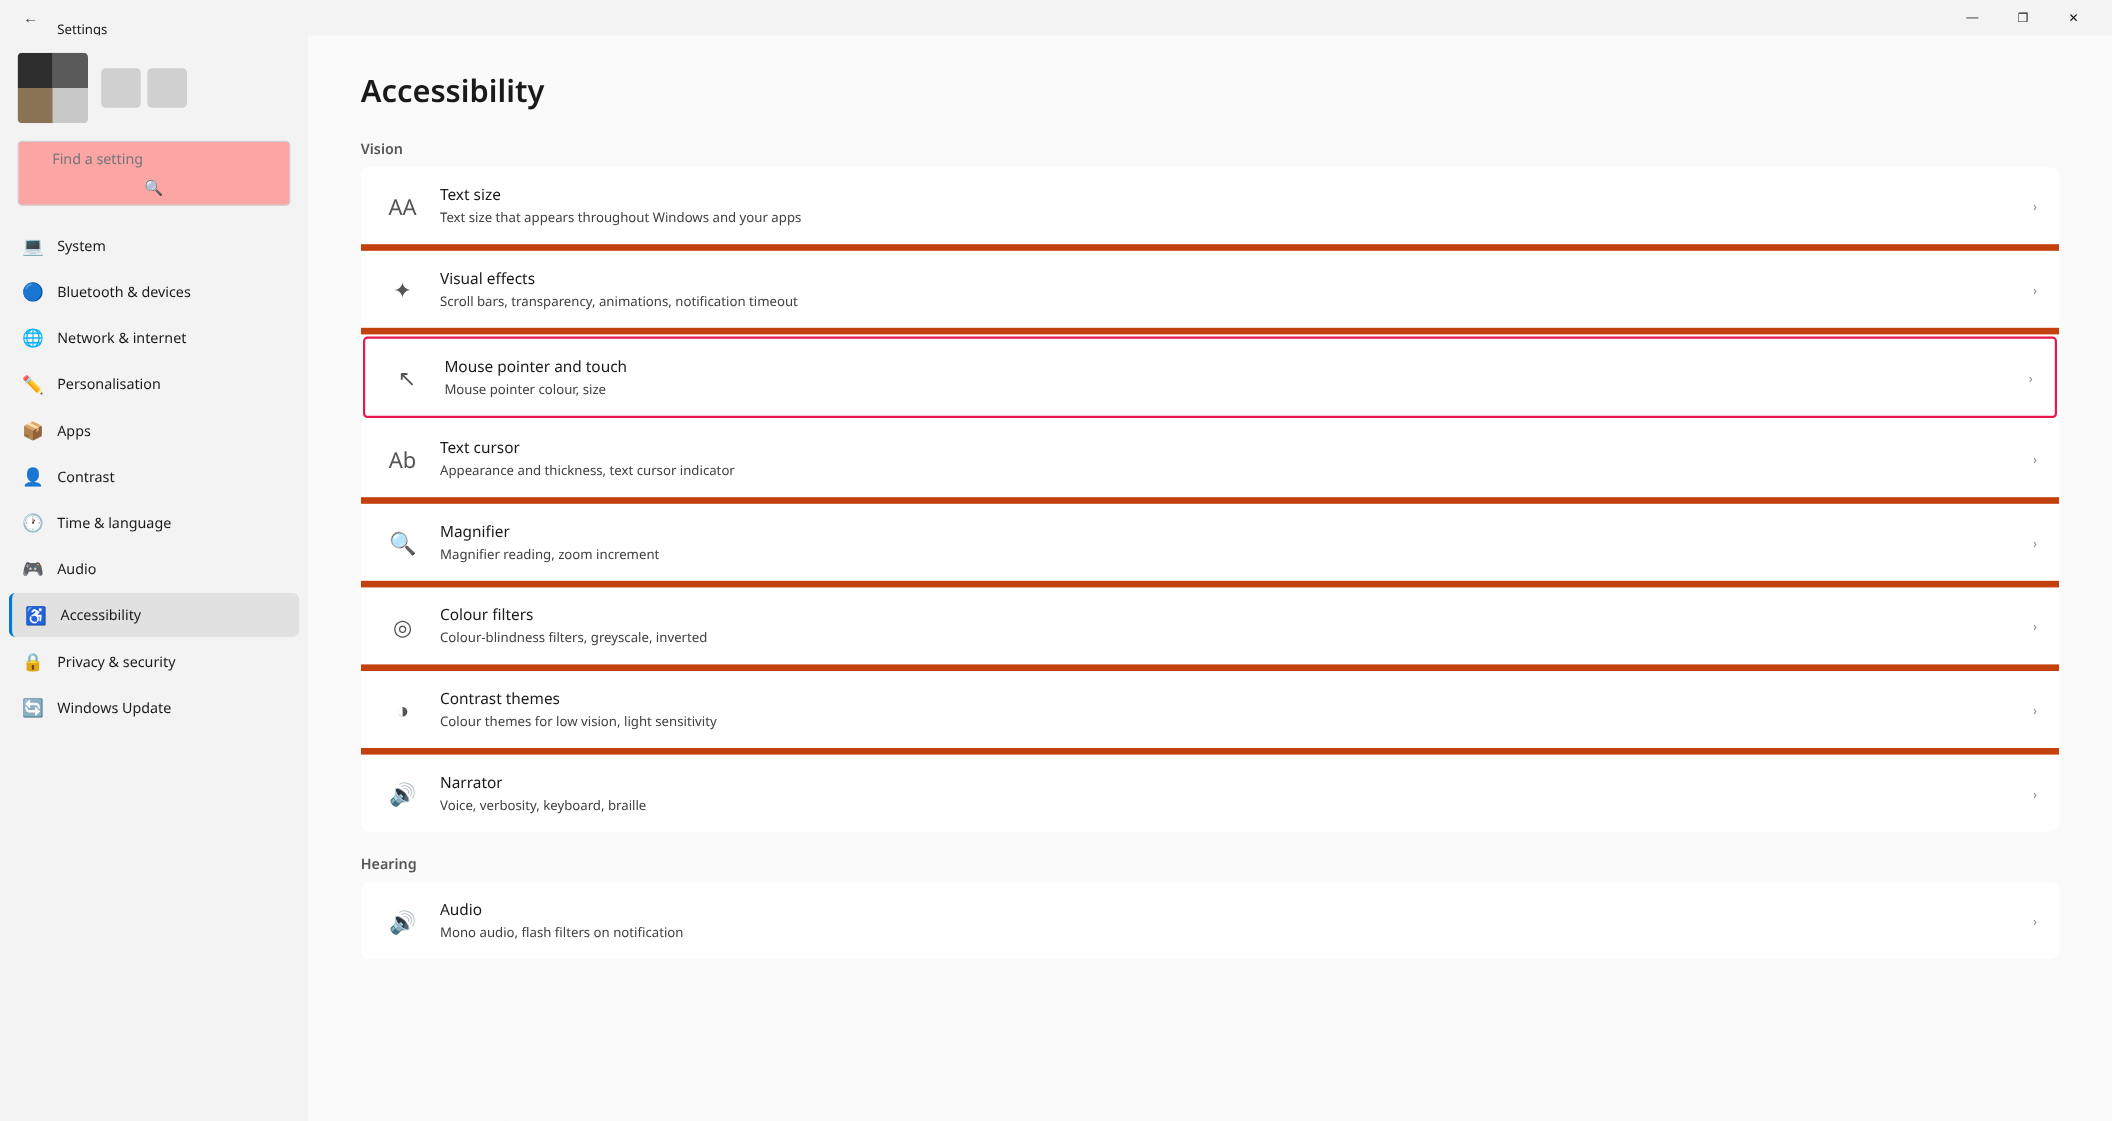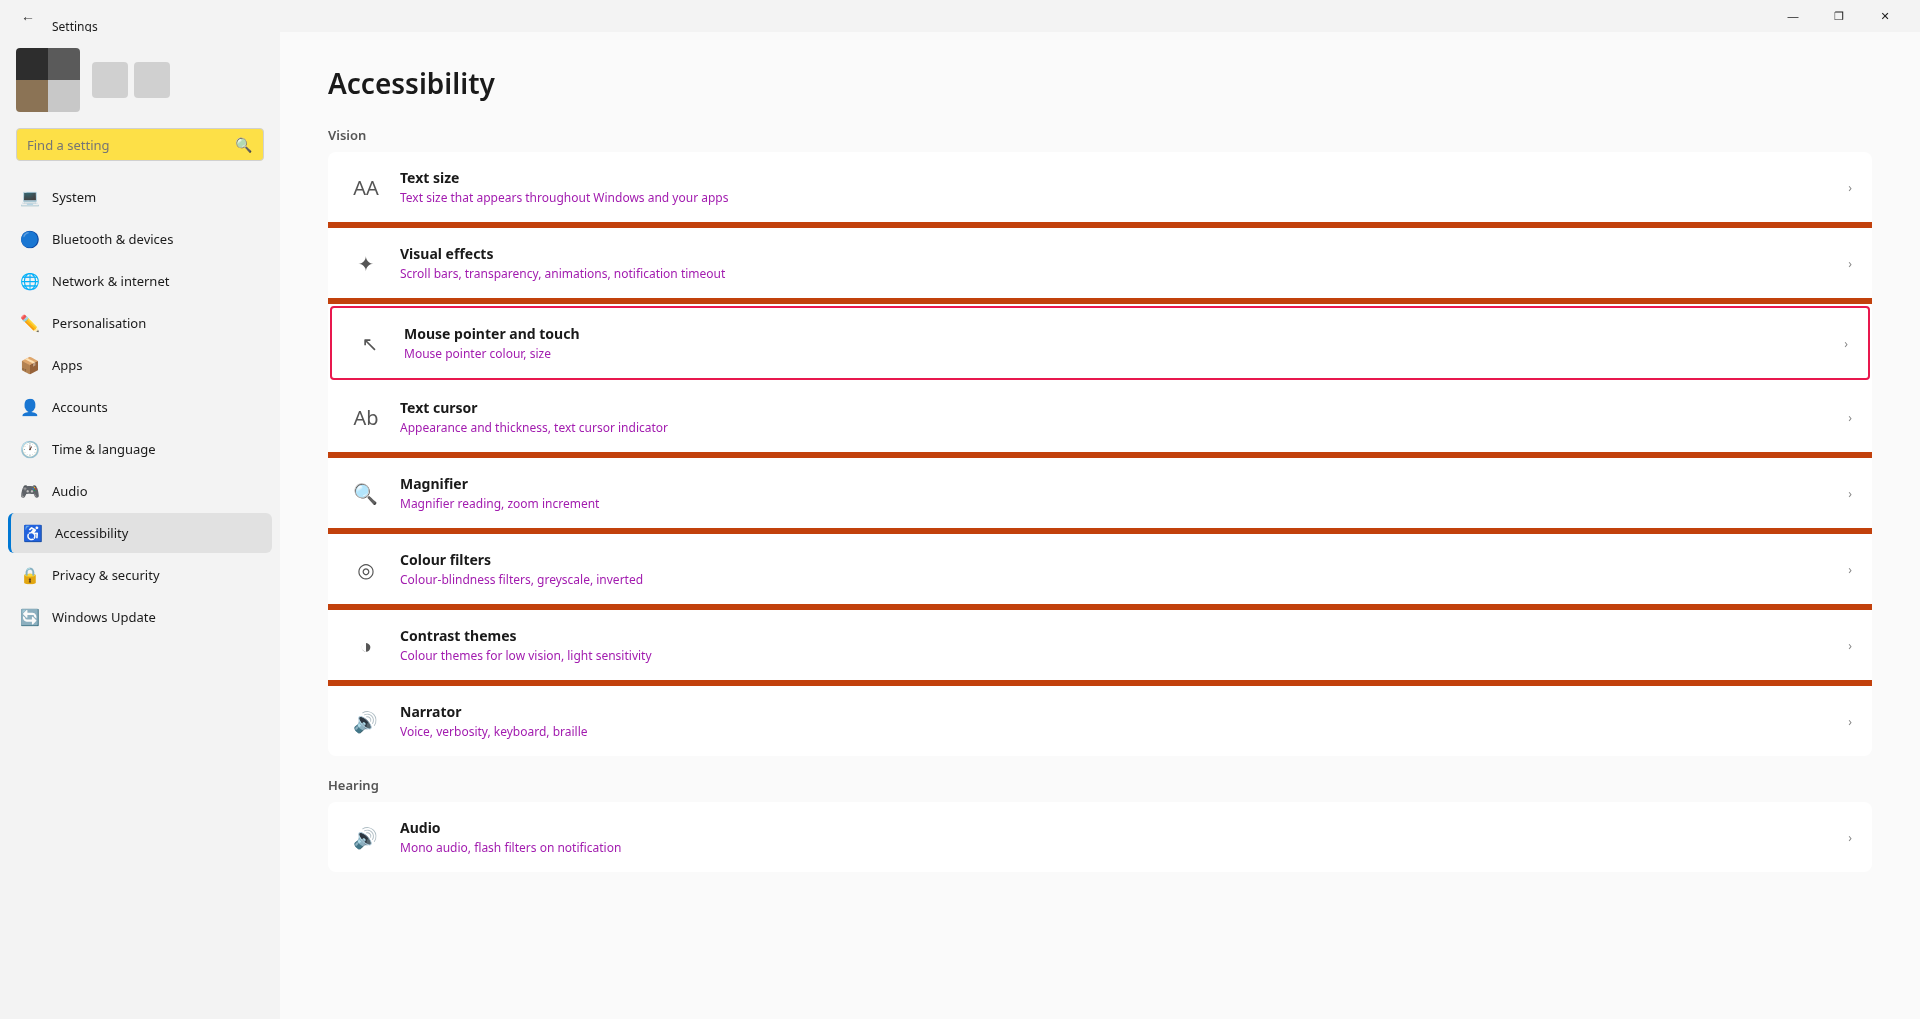--- a/index.html
+++ b/index.html
@@ -103,26 +103,27 @@
       background: #d0d0d0;
       border-radius: 4px;
     }
 
     .search-container {
       padding: 8px 16px 16px 16px;
     }
     .search-box {
       display: flex;
       align-items: center;
-      background: #fde047;
+      background: #fca5a5;
       border: 1px solid #d0d0d0;
       border-radius: 4px;
       padding: 6px 10px;
       gap: 8px;
       width: 100%;
+      flex-direction: column;
     }
     .search-input {
       border: none;
       outline: none;
       background: transparent;
       font-size: 13px;
       color: #333;
       flex: 1;
       font-family: 'Segoe UI', system-ui, sans-serif;
     }
@@ -234,27 +235,27 @@
       color: #555;
       flex-shrink: 0;
       margin-right: 16px;
     }
 
     .setting-text {
       flex: 1;
     }
     .setting-name {
       font-size: 14px;
-      font-weight: 700;
+      font-weight: 400;
       color: #1a1a1a;
       margin-bottom: 2px;
     }
     .setting-desc {
       font-size: 12px;
-      color: #a21caf;
+      color: #404040;
     }
 
     .chevron {
       color: #888;
       font-size: 12px;
     }
 
     .back-btn {
       width: 32px;
       height: 32px;
@@ -324,21 +325,21 @@
         <div class="nav-item">
           <span class="nav-icon icon-personalisation">✏️</span>
           <span>Personalisation</span>
         </div>
         <div class="nav-item">
           <span class="nav-icon icon-apps">📦</span>
           <span>Apps</span>
         </div>
         <div class="nav-item">
           <span class="nav-icon icon-accounts">👤</span>
-          <span>Accounts</span>
+          <span>Contrast</span>
         </div>
         <div class="nav-item">
           <span class="nav-icon icon-time">🕐</span>
           <span>Time &amp; language</span>
         </div>
         <div class="nav-item">
           <span class="nav-icon icon-gaming">🎮</span>
           <span>Audio</span>
         </div>
         <div class="nav-item active active-indicator">

